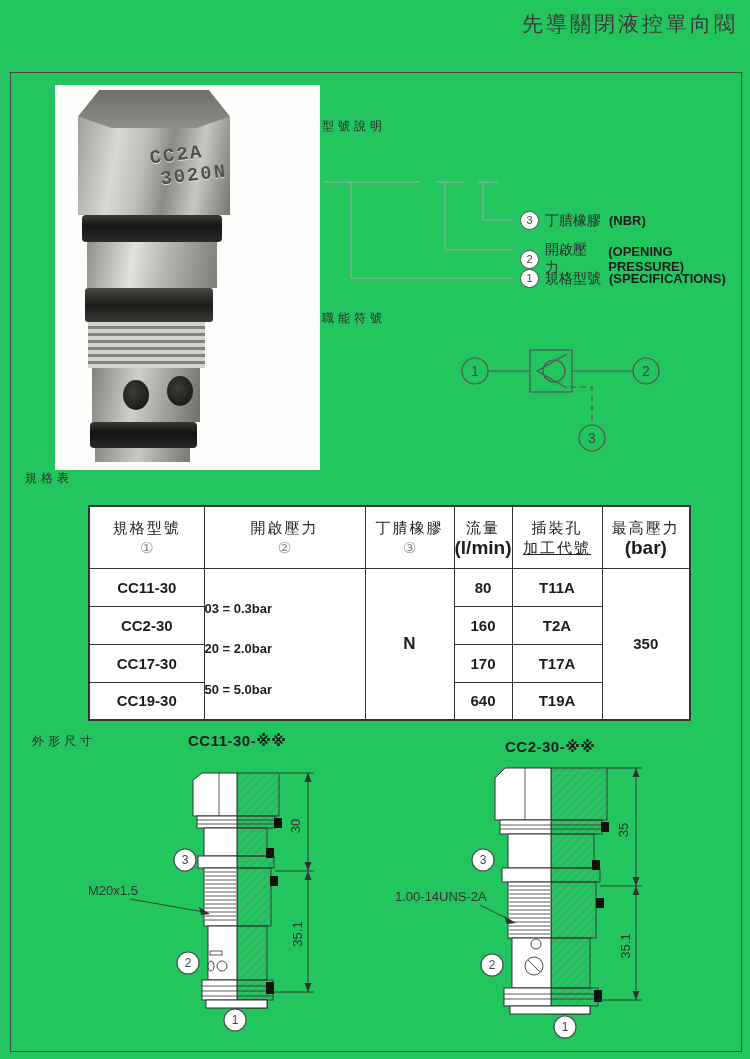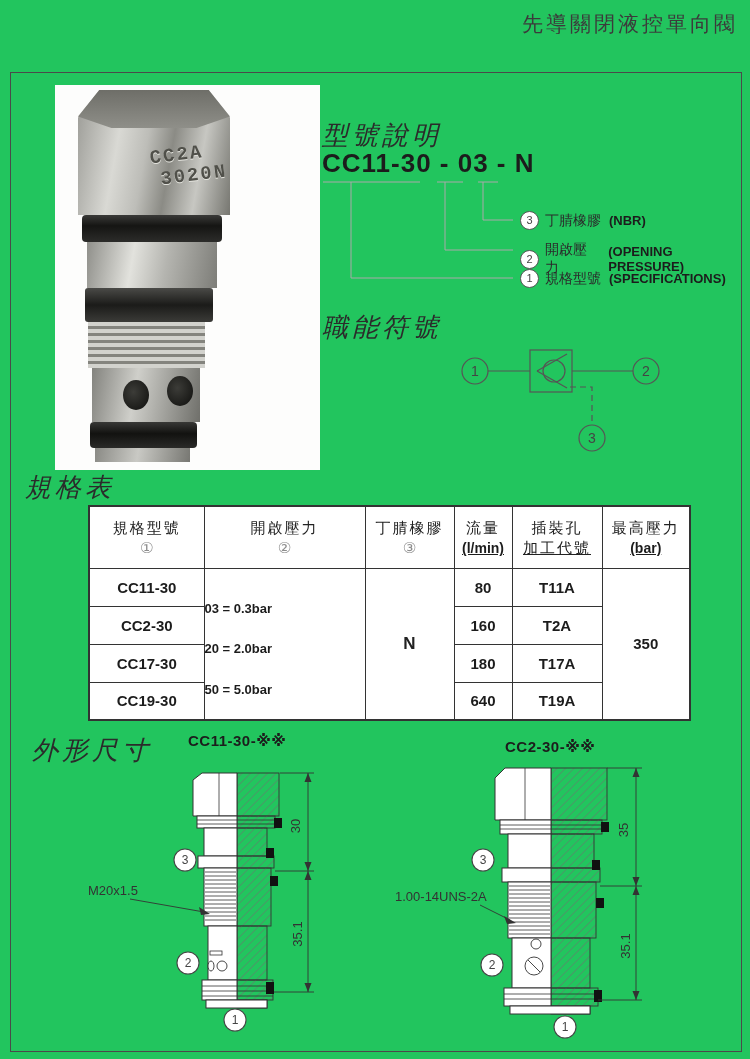--- a/index.html
+++ b/index.html
@@ -10,40 +10,40 @@
   }
   .abs { position:absolute; }
 
   
   .page-title { top:10px; right:12px; font-size:21px; letter-spacing:3px; color:#3b3b3b; }
 
   
   .frame { left:10px; top:72px; width:730px; height:978px; border:1.5px solid #4a4a4a; }
 
   
-  .sec-head { font-size:26px; letter-spacing:4px; color:#2b2b2b;font-style:italic; }
+  .sec-head { font-size:12px; letter-spacing:4px; color:#2b2b2b; }
 
   
   .model-code { left:322px; top:148px; font-size:26px; font-weight:bold; letter-spacing:1px; color:#1c1c1c; }
   .callout-row { display:flex; align-items:center; }
   .circ {
     display:inline-block; width:17px; height:17px; border:1px solid #555; border-radius:50%;
     font-size:11px; line-height:17px; text-align:center; color:#444; background:#fff;
     flex:0 0 auto;
   }
   .callout-zh { font-size:14px; margin-left:6px; color:#2b2b2b; }
   .callout-en { font-size:13px; font-weight:bold; margin-left:8px; color:#1c1c1c; }
 
   
   .spec-table { border-collapse:collapse; table-layout:fixed; background:#fff; }
   .spec-table th, .spec-table td { border:1.5px solid #333; padding:0; text-align:center; vertical-align:middle; }
   .spec-table { border:2px solid #333; }
   .th-l1 { font-size:15px; font-weight:normal; letter-spacing:2px; color:#222; line-height:20px; padding-top:6px; }
   .th-l2 { font-size:15px; color:#8d8d8d; line-height:20px; padding-bottom:4px; font-weight:normal; }
-  .th-l2.dark { color:#1c1c1c; font-weight:bold; font-size:14px;text-decoration:underline; }
+  .th-l2.dark { color:#1c1c1c; font-weight:bold; font-size:19px; }
   .cell-b { font-size:15px; font-weight:bold; color:#1c1c1c; }
   .press-cell { position:relative; }
   .p-line { position:absolute; left:0; right:0; text-align:left; font-size:13px; font-weight:bold; color:#1c1c1c; }
   .nbr-cell { font-size:17px; font-weight:bold; }
 
   
   .drw-title { font-size:15px; font-weight:bold; color:#1c1c1c; letter-spacing:0.5px; }
   svg text { font-family:"Liberation Sans","DejaVu Sans",sans-serif; }
 
   
@@ -98,21 +98,20 @@
     <div class="v-groove"></div>
     <div class="v-lower">
       </div>
     <div class="v-hole1"></div>
     <div class="v-hole2"></div>
     <div class="v-ring2"></div>
     <div class="v-base"></div>
   </div>
 
   <div class="abs sec-head" style="left:322px; top:118px;">型號說明</div>
-  <div class="abs model-code">CC11-30 - 03 - N</div>
 
   <svg class="abs" style="left:320px; top:170px;" width="300" height="120">
     <g stroke="#a9a9a9" stroke-width="1" fill="none">
       <line x1="3" y1="12" x2="100" y2="12"></line>
       <line x1="117" y1="12" x2="143" y2="12"></line>
       <line x1="158" y1="12" x2="178" y2="12"></line>
       <line x1="31" y1="12" x2="31" y2="108"></line>
         <line x1="31" y1="108" x2="193" y2="108"></line>
       <line x1="125" y1="12" x2="125" y2="80"></line> 
         <line x1="125" y1="80" x2="193" y2="80"></line>
@@ -208,21 +207,21 @@
       <td class="cell-b">T11A</td>
       <td class="cell-b" rowspan="4">350</td>
     </tr>
     <tr style="height:38px">
       <td class="cell-b">CC2-30</td>
       <td class="cell-b">160</td>
       <td class="cell-b">T2A</td>
     </tr>
     <tr style="height:38px">
       <td class="cell-b">CC17-30</td>
-      <td class="cell-b">180</td>
+      <td class="cell-b">170</td>
       <td class="cell-b">T17A</td>
     </tr>
     <tr style="height:38px">
       <td class="cell-b">CC19-30</td>
       <td class="cell-b">640</td>
       <td class="cell-b">T19A</td>
     </tr>
   </tbody>
     </table>
 

